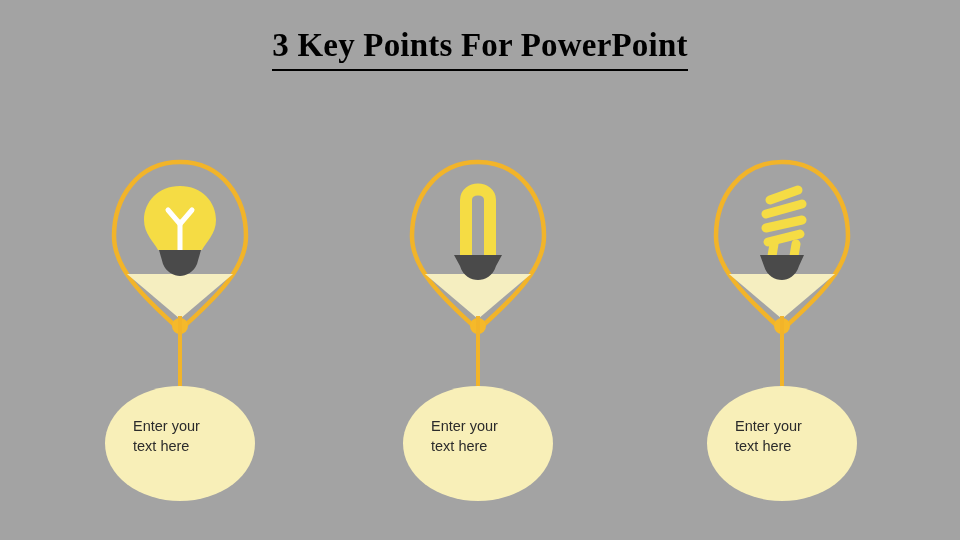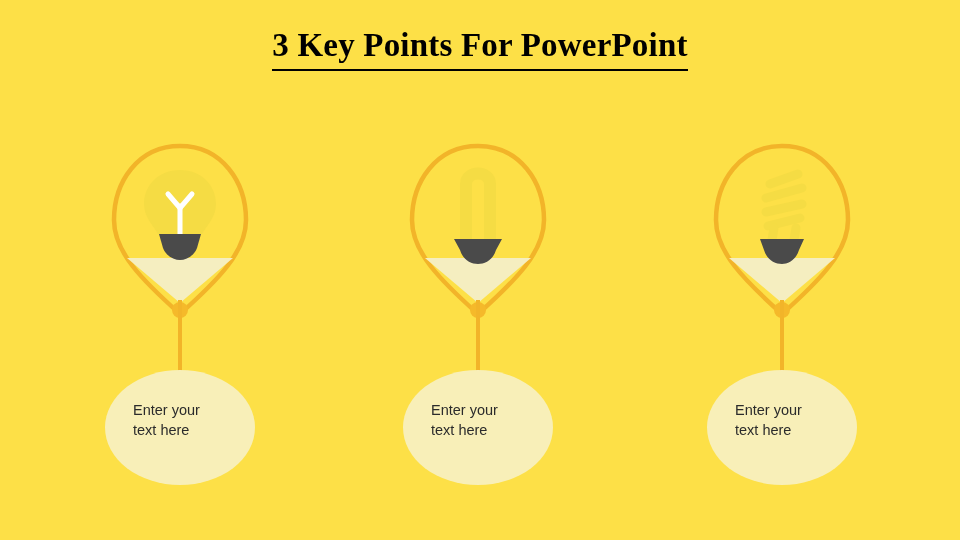--- a/index.html
+++ b/index.html
@@ -4,21 +4,21 @@
 <style>
   html, body {
     margin: 0;
     padding: 0;
     background: #ffffff;
   }
   #slide {
     position: relative;
     width: 960px;
     height: 540px;
-    background: #fde047;
+    background: #a3a3a3;
     overflow: hidden;
     font-family: "Liberation Sans", sans-serif;
   }
 
   
   #title {
     position: absolute;
     left: 160px;
     top: 22px;
     width: 640px;
@@ -33,21 +33,21 @@
   #title .tline {
     display: inline-block;
     border-bottom: 2px solid #000000;
     padding-bottom: 1px;
   }
   #title .tline2 { margin-top: 2px; }
 
   
   .column {
     position: absolute;
-    top: 0;
+    top: 16px;
     width: 200px;
     height: 400px;
   }
   #col-1 { left: 80px; }
   #col-2 { left: 378px; }
   #col-3 { left: 682px; }
 
   .pin-wrap {
     position: absolute;
     left: 22px;

